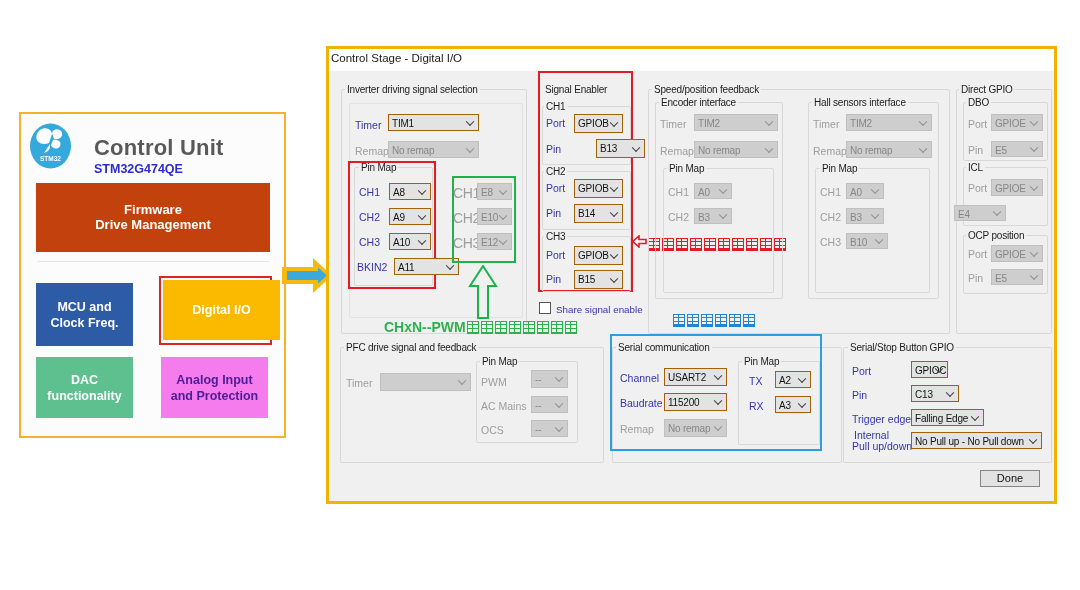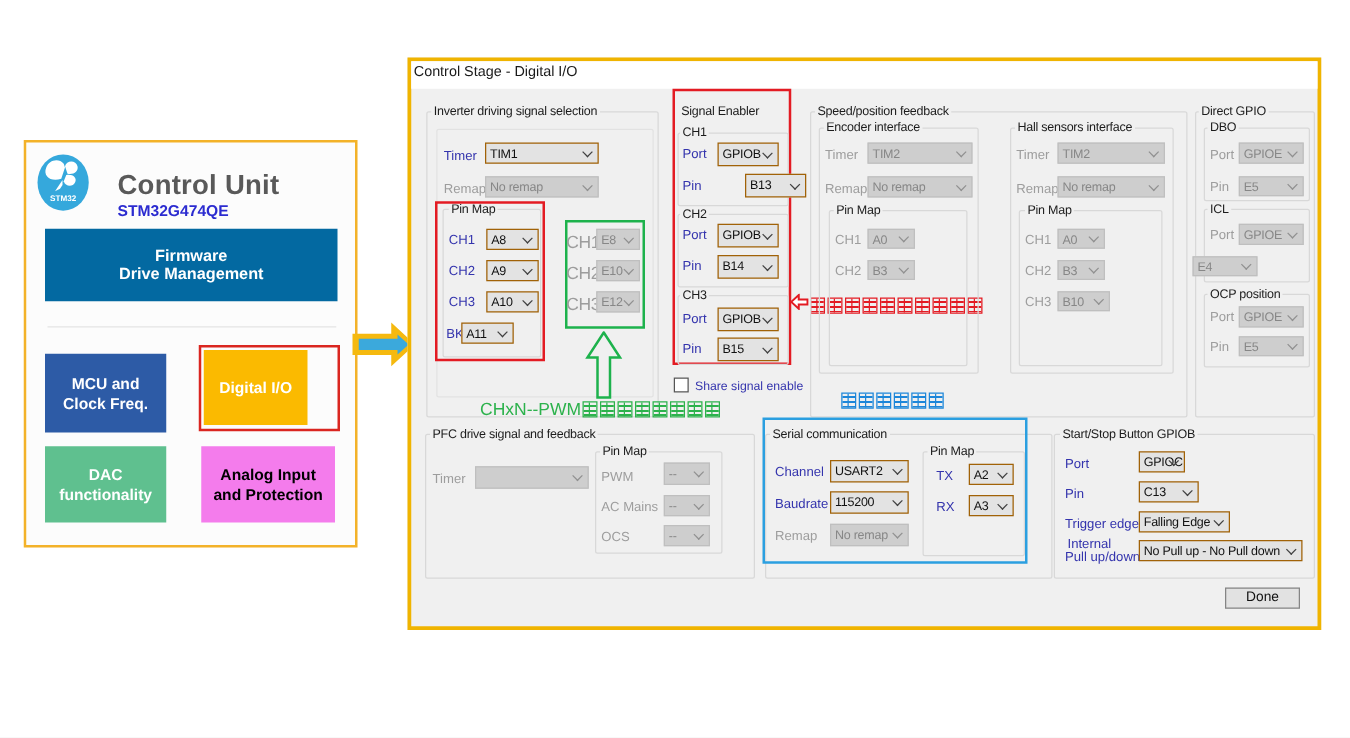--- a/index.html
+++ b/index.html
@@ -29,40 +29,40 @@
     <path d="M23 11 C24 6 32 6 33 11 C34 15 30 18 25 17 Z"></path>
     <path d="M24 18 C29 17 33 20 31 24 C29 28 23 27 22 23 Z"></path>
     <path d="M21 22 L15 31 L19 29 L21 26 Z"></path>
   </g>
   <text x="21.5" y="39" font-size="6.5" font-weight="bold" fill="#fff" text-anchor="middle" font-family="Liberation Sans">STM32</text>
 </svg>
 
 <div class="a" style="left:94px;top:135px;font-size:22px;font-weight:bold;color:#595959;letter-spacing:0.2px">Control Unit</div>
 <div class="a" style="left:94px;top:162px;font-size:12.5px;font-weight:bold;color:#2b2bd0">STM32G474QE</div>
 
-<div class="a" style="left:36px;top:183px;width:234px;height:58px;background:#0369a1;color:#fff;font-size:13px;font-weight:bold;text-align:center;line-height:14.5px;display:flex;align-items:center;justify-content:center">
+<div class="a" style="left:36px;top:183px;width:234px;height:69px;background:#c2410c;color:#fff;font-size:13px;font-weight:bold;text-align:center;line-height:14.5px;display:flex;align-items:center;justify-content:center">
     <span>Firmware<br>Drive Management</span>
   </div>
 
 <div class="a" style="left:38px;top:261px;width:231px;height:1px;background:#e3e3e3"></div>
 
 <div class="a" style="left:36px;top:283px;width:97px;height:63px;background:#2d5ba6;color:#fff;font-size:12.5px;font-weight:bold;text-align:center;line-height:16px;display:flex;align-items:center;justify-content:center">
     <span>MCU and<br>Clock Freq.</span>
   </div>
 
 <div class="a" style="left:159px;top:276px;width:113px;height:69px;border:2px solid #da2620;box-sizing:border-box"></div>
-<div class="a" style="left:163px;top:280px;width:83px;height:60px;background:#fbba00;color:#fff;font-size:12.5px;font-weight:bold;text-align:center;display:flex;align-items:center;justify-content:center">
+<div class="a" style="left:163px;top:280px;width:117px;height:60px;background:#fbba00;color:#fff;font-size:12.5px;font-weight:bold;text-align:center;display:flex;align-items:center;justify-content:center">
     <span>Digital I/O</span>
   </div>
 
 <div class="a" style="left:36px;top:357px;width:97px;height:61px;background:#5fc08f;color:#fff;font-size:12.5px;font-weight:bold;text-align:center;line-height:16px;display:flex;align-items:center;justify-content:center">
     <span>DAC<br>functionality</span>
   </div>
 
-<div class="a" style="left:161px;top:357px;width:107px;height:61px;background:#f47cec;color:#000000;font-size:12.5px;font-weight:bold;text-align:center;line-height:16px;display:flex;align-items:center;justify-content:center">
+<div class="a" style="left:161px;top:357px;width:107px;height:61px;background:#f47cec;color:#4c1d95;font-size:12.5px;font-weight:bold;text-align:center;line-height:16px;display:flex;align-items:center;justify-content:center">
     <span>Analog Input<br>and Protection</span>
   </div>
 
 <svg class="a" style="left:281px;top:257px" width="52" height="37" viewBox="0 0 52 37">
   <polygon points="1,10 32,10 32,1 51,18.5 32,36 32,27 1,27" fill="#f5b90f"></polygon>
   <polygon points="6,14 37,14 37,10.5 46,18.5 37,26.5 37,23 6,23" fill="#3ba9dc"></polygon>
 </svg>
 
 <div class="a" style="left:326px;top:46px;width:731px;height:458px;border:3px solid #f0b400;background:#f0f0f0;box-sizing:border-box">
   <div class="a" style="left:0;top:0;right:0;height:22px;background:#fff"></div>
@@ -82,34 +82,34 @@
 <div class="gl" style="left:359px;top:162px">Pin Map</div>
 <div class="a" style="left:348px;top:161px;width:88px;height:128px;border:2px solid #e31b23;box-sizing:border-box"></div>
 
 <div class="lb" style="left:359px;top:187px">CH1</div>
 <div class="cb" style="left:389px;top:183px;width:42px;height:17px">A8</div>
 <div class="lb" style="left:359px;top:212px">CH2</div>
 <div class="cb" style="left:389px;top:208px;width:42px;height:17px">A9</div>
 <div class="lb" style="left:359px;top:237px">CH3</div>
 <div class="cb" style="left:389px;top:233px;width:42px;height:17px">A10</div>
 <div class="lb" style="left:357px;top:262px">BKIN2</div>
-<div class="cb" style="left:369px;top:258px;width:42px;height:17px">A11</div>
+<div class="cb" style="left:394px;top:258px;width:65px;height:17px">A11</div>
 
 <div class="a" style="left:452px;top:176px;width:64px;height:87px;border:2px solid #1db24c;box-sizing:border-box"></div>
 <div class="lg sm" style="left:453px;top:188px">CH1N</div>
 <div class="cb cbd" style="left:477px;top:183px;width:35px;height:17px">E8</div>
 <div class="lg sm" style="left:453px;top:213px">CH2N</div>
 <div class="cb cbd" style="left:477px;top:208px;width:35px;height:17px">E10</div>
 <div class="lg sm" style="left:453px;top:238px">CH3N</div>
 <div class="cb cbd" style="left:477px;top:233px;width:35px;height:17px">E12</div>
 
 <svg class="a" style="left:468px;top:265px" width="30" height="55" viewBox="0 0 30 55">
   <path d="M15,1 L28,21 L20,21 L20,53 L10,53 L10,21 L2,21 Z" fill="#f0f0f0" stroke="#1db24c" stroke-width="2"></path>
 </svg>
-<div class="a" style="left:384px;top:319px;font-size:14px;font-weight:normal;color:#2cb24c;white-space:nowrap">CHxN--PWM<span class="cj"></span><span class="cj"></span><span class="cj"></span><span class="cj"></span><span class="cj"></span><span class="cj"></span><span class="cj"></span><span class="cj"></span></div>
+<div class="a" style="left:384px;top:319px;font-size:14px;font-weight:bold;color:#2cb24c;white-space:nowrap">CHxN--PWM<span class="cj"></span><span class="cj"></span><span class="cj"></span><span class="cj"></span><span class="cj"></span><span class="cj"></span><span class="cj"></span><span class="cj"></span></div>
 
 <div class="gl" style="left:543px;top:84px">Signal Enabler</div>
 <div class="a" style="left:538px;top:71px;width:95px;height:221px;border:2px solid #e31b23;box-sizing:border-box"></div>
 
 <div class="grp" style="left:542px;top:106px;width:87px;height:57px"></div>
 <div class="gl" style="left:544px;top:101px">CH1</div>
 <div class="lb" style="left:546px;top:118px">Port</div>
 <div class="cb" style="left:574px;top:114px;width:49px;height:19px">GPIOB</div>
 <div class="lb" style="left:546px;top:144px">Pin</div>
 <div class="cb" style="left:596px;top:139px;width:49px;height:19px">B13</div>
@@ -217,21 +217,21 @@
 <div class="grp" style="left:738px;top:361px;width:80px;height:82px"></div>
 <div class="gl" style="left:742px;top:356px">Pin Map</div>
 <div class="lb" style="left:749px;top:376px">TX</div>
 <div class="cb" style="left:775px;top:371px;width:36px;height:17px">A2</div>
 <div class="lb" style="left:749px;top:401px">RX</div>
 <div class="cb" style="left:775px;top:396px;width:36px;height:17px">A3</div>
 
 <div class="a" style="left:610px;top:334px;width:212px;height:117px;border:2.5px solid #2b9fe0;box-sizing:border-box"></div>
 
 <div class="grp" style="left:843px;top:347px;width:207px;height:114px"></div>
-<div class="gl" style="left:848px;top:342px">Start/Stop Button GPIOB</div>
+<div class="gl" style="left:848px;top:342px">Serial/Stop Button GPIO</div>
 <div class="lb" style="left:852px;top:366px">Port</div>
 <div class="cb" style="left:911px;top:361px;width:37px;height:17px">GPIOC</div>
 <div class="lb" style="left:852px;top:390px">Pin</div>
 <div class="cb" style="left:911px;top:385px;width:48px;height:17px">C13</div>
 <div class="lb" style="left:852px;top:414px">Trigger edge</div>
 <div class="cb" style="left:911px;top:409px;width:73px;height:17px">Falling Edge</div>
 <div class="lb" style="left:854px;top:430px">Internal</div>
 <div class="lb" style="left:852px;top:441px">Pull up/down</div>
 <div class="cb" style="left:911px;top:432px;width:131px;height:17px">No Pull up - No Pull down</div>
 

